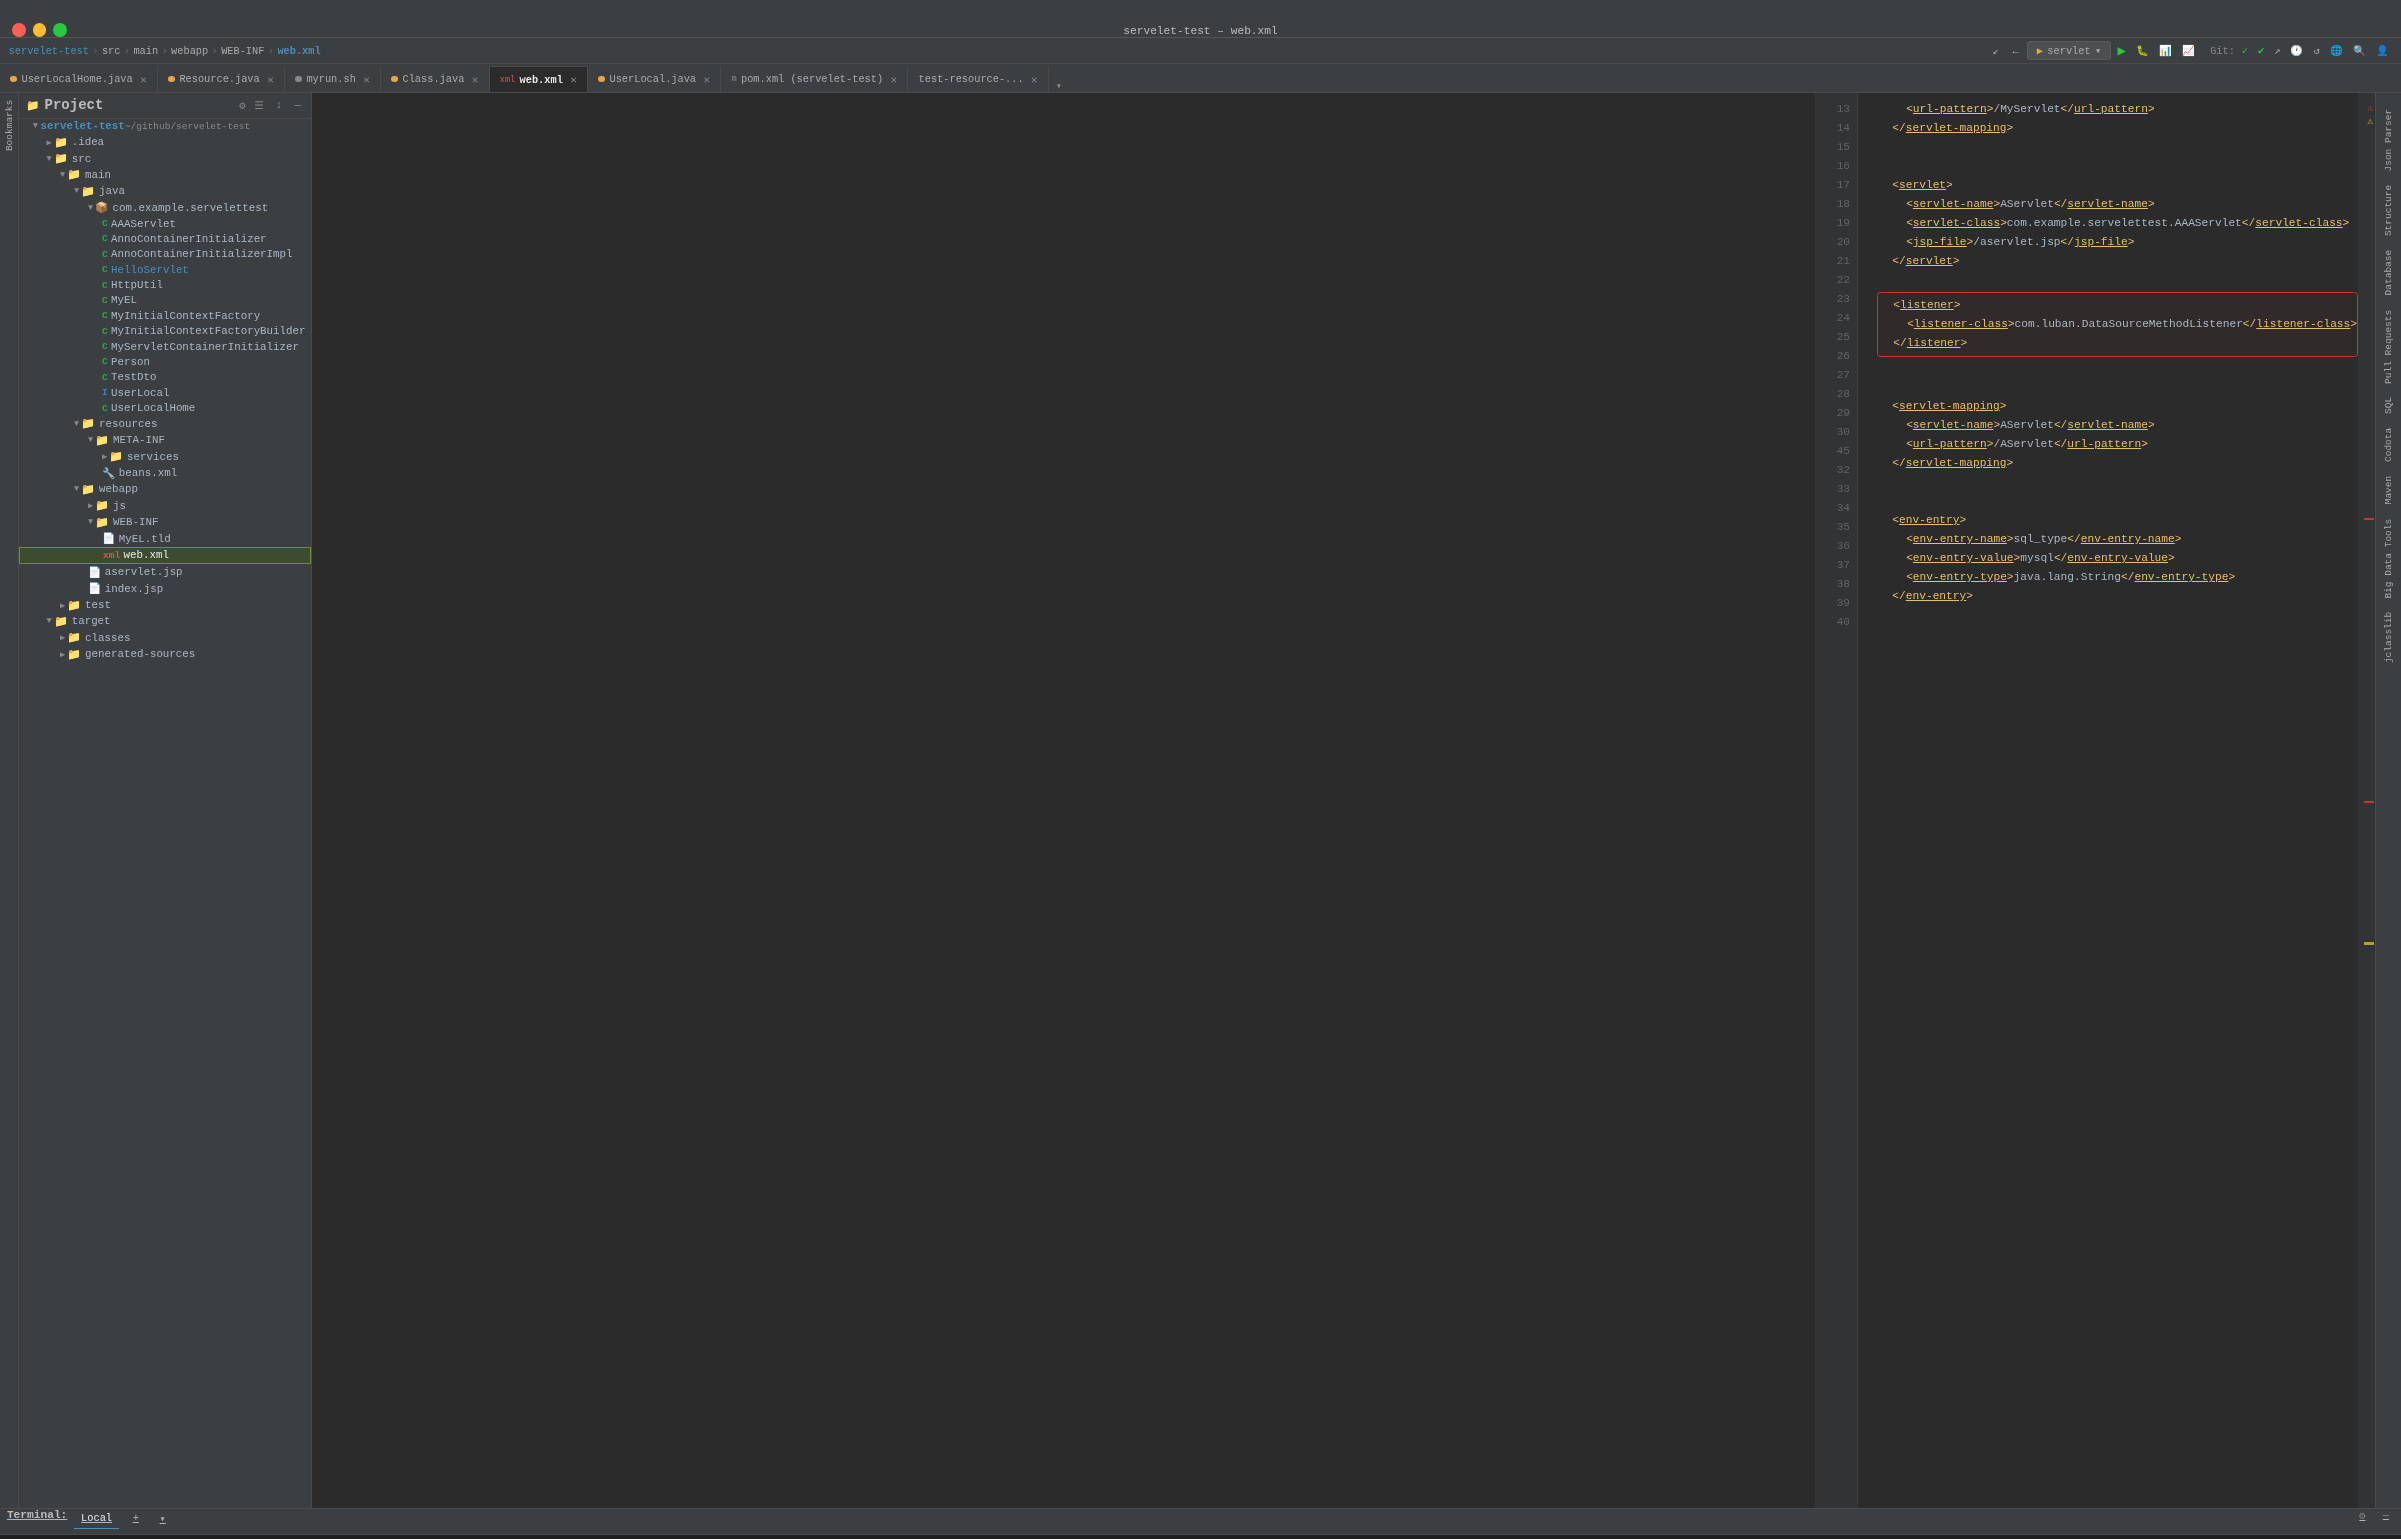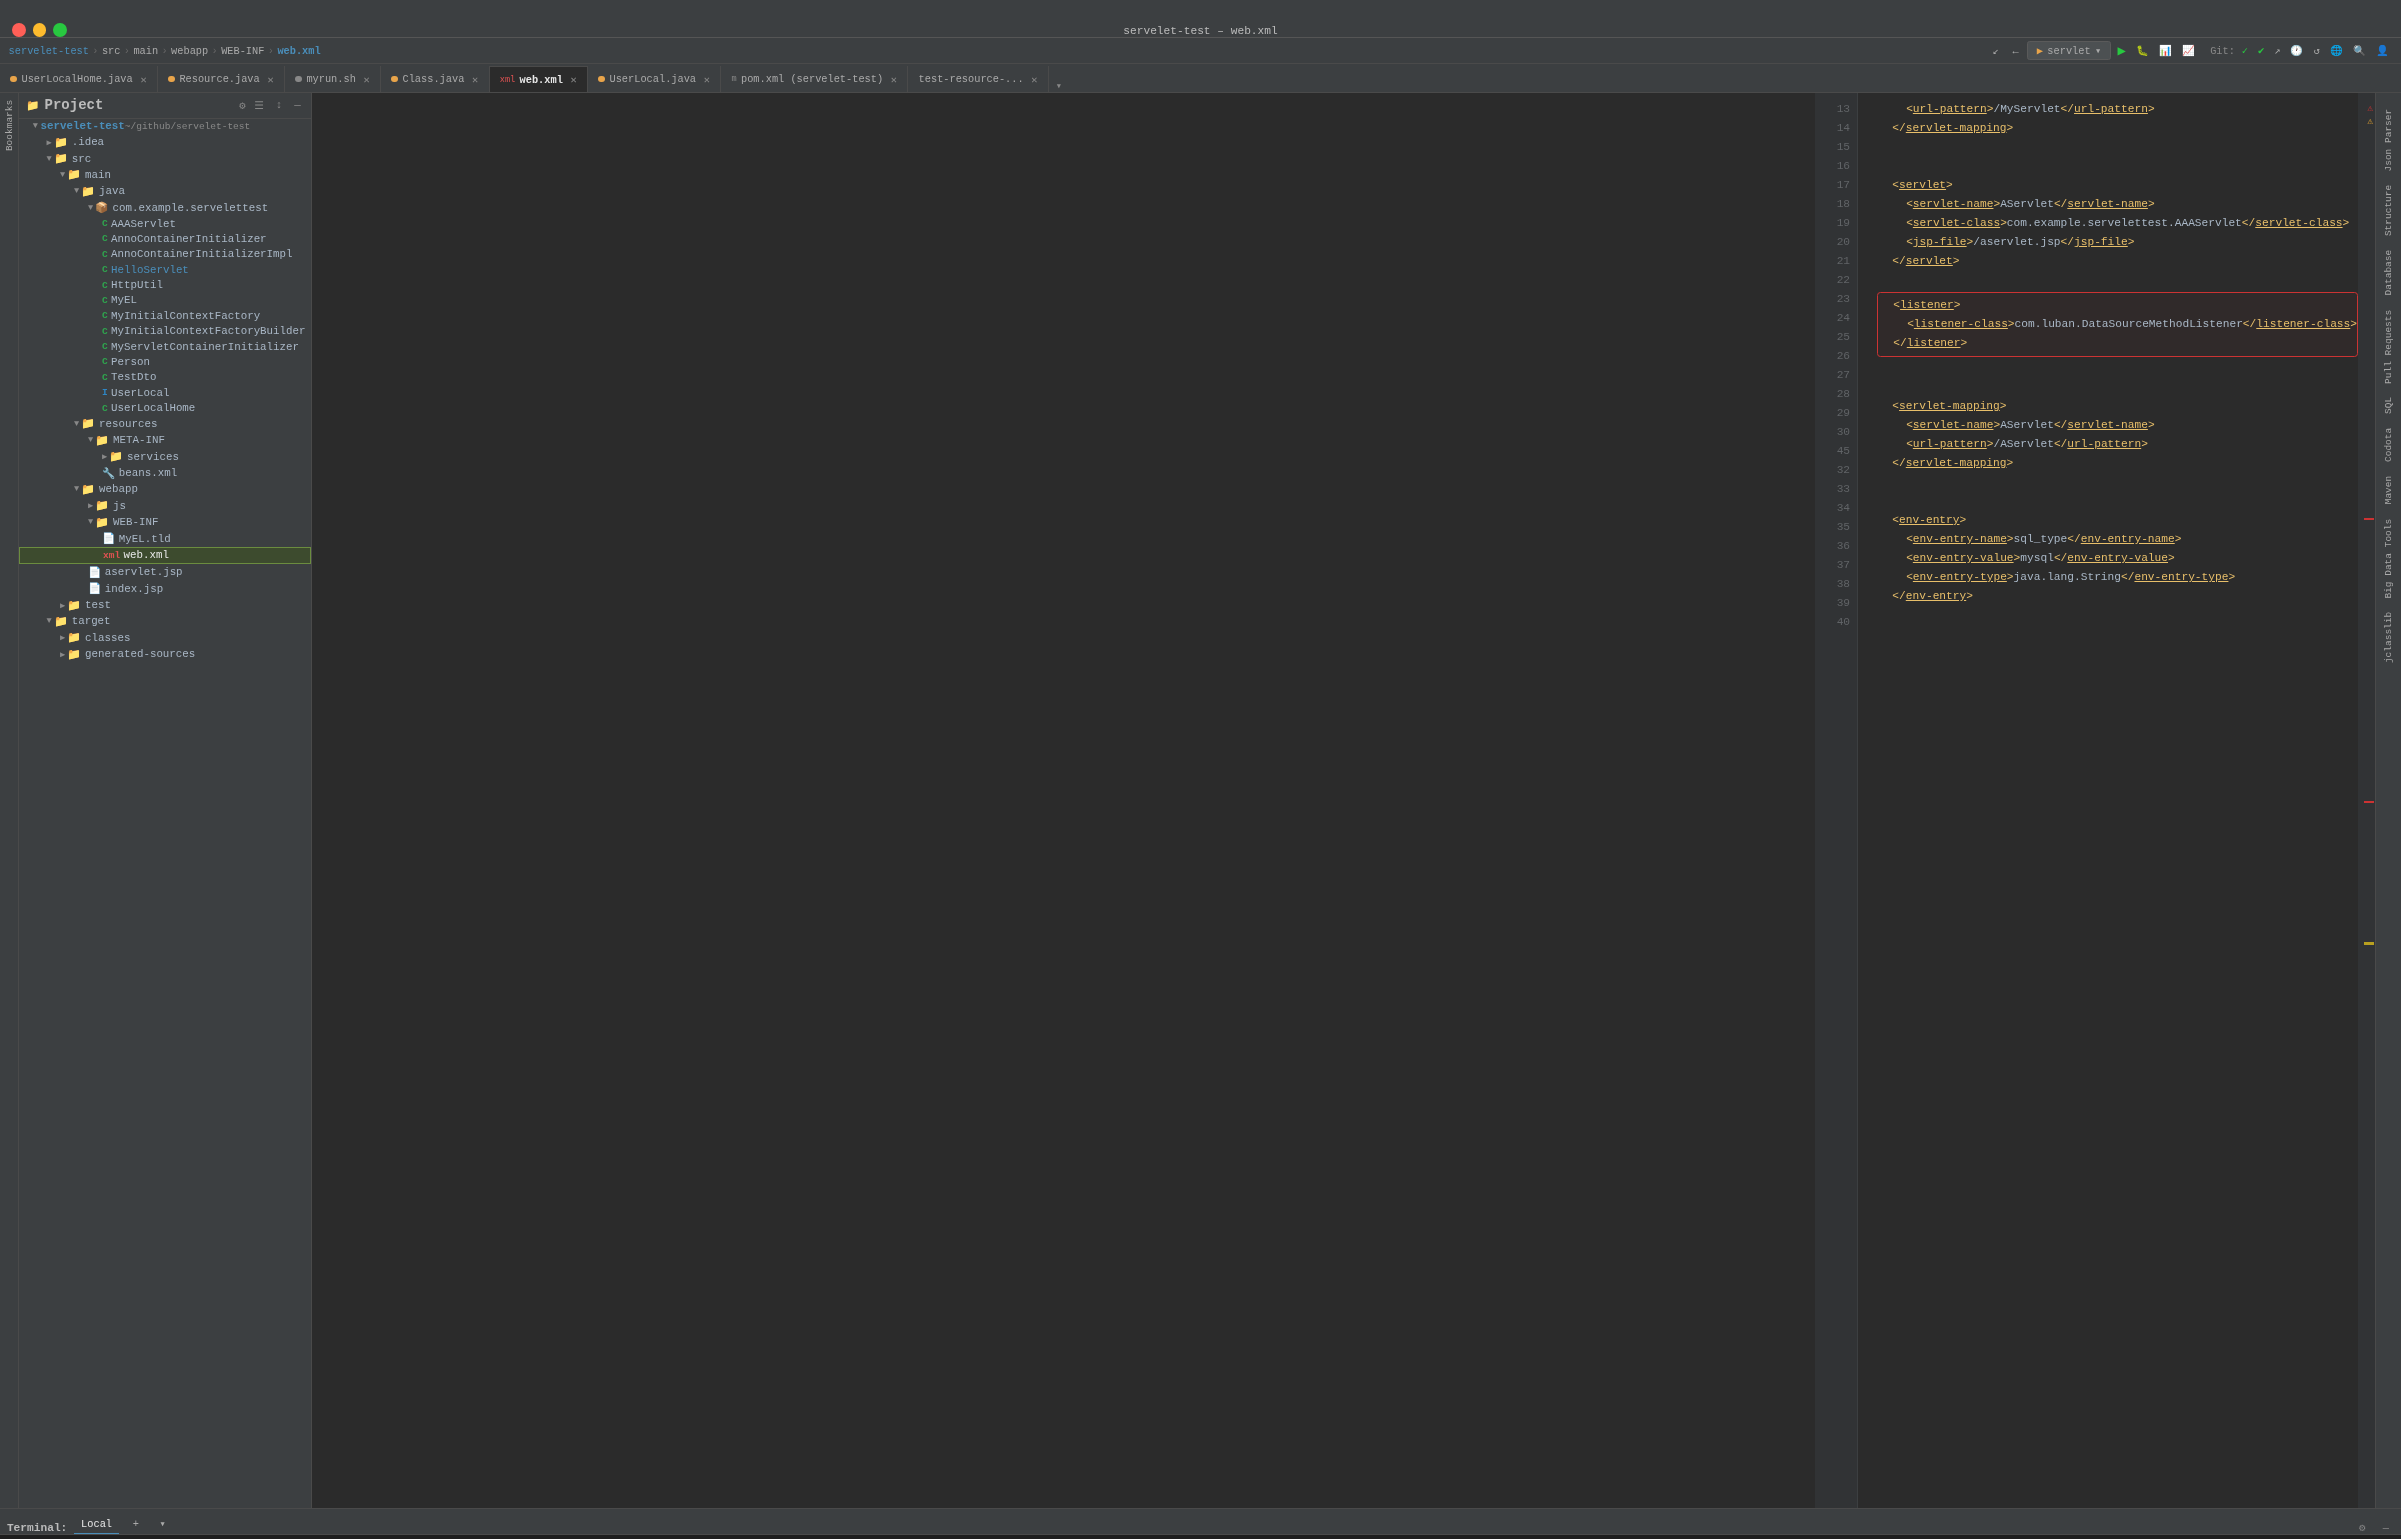--- a/index.html
+++ b/index.html
@@ -200,24 +200,25 @@
       height: 103px;
       background: #2b2b2b;
       border-top: 0.9px solid #4a4a4a;
       display: flex;
       flex-direction: column;
     }
     #terminal-tabs {
       height: 26px;
       background: #3c3f41;
       display: flex;
-      align-items: flex-end;
+      align-items: flex-start;
       padding: 0 6.9px;
       border-bottom: 0.9px solid #4a4a4a;
       gap: 6.9px;
+      text-decoration: underline;
     }
     .term-tab {
       font-size: 10.3px;
       color: #aaa;
       padding: 3.4px 6.9px;
       cursor: pointer;
       border-bottom: 1.7px solid transparent;
     }
     .term-tab.active {
       color: #e8e8e8;

